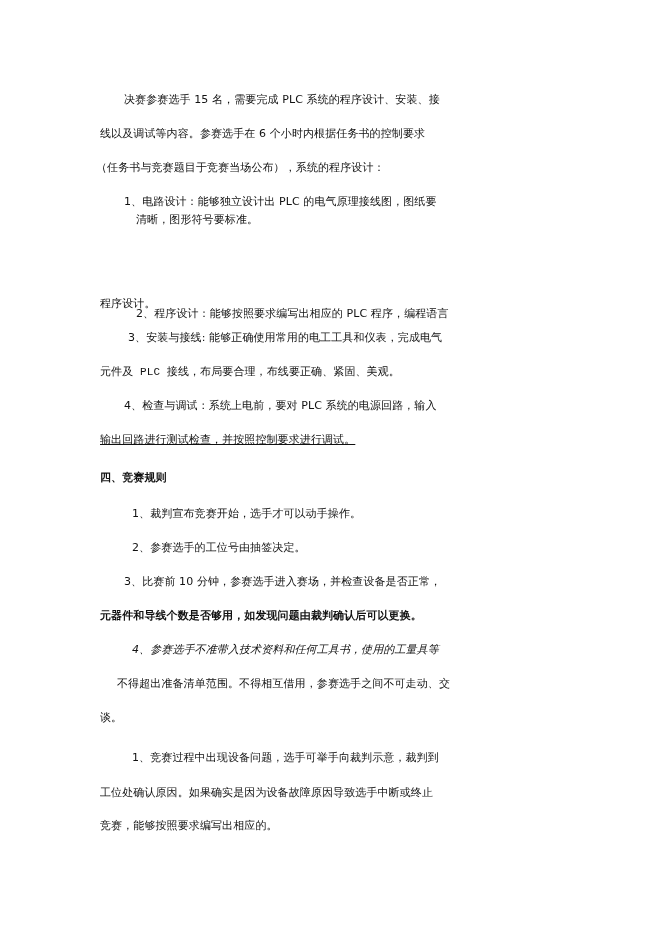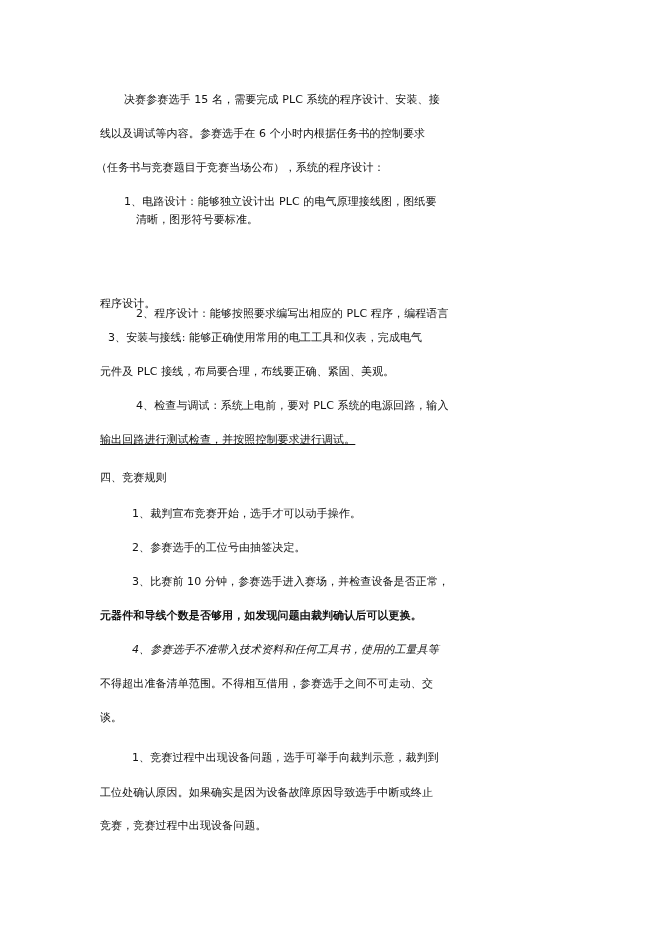--- a/index.html
+++ b/index.html
@@ -23,54 +23,54 @@
     }
     .line {
       position: absolute;
       left: 0;
       white-space: nowrap;
       font-size: 11px;
       line-height: 20px;
       letter-spacing: 0.1px;
     }
     .bold {
-      font-weight: normal;
+      font-weight: bold;
     }
   </style>
 </head>
 <body>
 
 <div class="page">
 
   <div class="line" style="top:2px; left:24px;">决赛参赛选手 15 名，需要完成 PLC 系统的程序设计、安装、接</div>
   <div class="line" style="top:36px;">线以及调试等内容。参赛选手在 6 个小时内根据任务书的控制要求</div>
   <div class="line" style="top:70px; left:-4px;">（任务书与竞赛题目于竞赛当场公布），系统的程序设计：</div>
 
   <div class="line" style="top:104px; left:24px;">1、电路设计：能够独立设计出 PLC 的电气原理接线图，图纸要</div>
   <div class="line" style="top:122px;margin-left:36px;">清晰，图形符号要标准。</div>
 
   <div class="line" style="top:172px; left:36px;margin-top:44px;">2、程序设计：能够按照要求编写出相应的 PLC 程序，编程语言</div>
   <div class="line" style="top:206px;">程序设计。</div>
 
-  <div class="line" style="top:240px; left:8px;">3、安装与接线: 能够正确使用常用的电工工具和仪表，完成电气</div>
-  <div class="line" style="top:274px;">元件及 PLC 接线，布局要合理，布线要正确、紧固、美观。</div>
+  <div class="line" style="top:240px; left:28px;">3、安装与接线: 能够正确使用常用的电工工具和仪表，完成电气</div>
+  <div class="line" style="top:274px;font-family:Liberation Mono, monospace;">元件及 PLC 接线，布局要合理，布线要正确、紧固、美观。</div>
 
-  <div class="line" style="top:308px; left:24px;margin-left:12px;">4、检查与调试：系统上电前，要对 PLC 系统的电源回路，输入</div>
+  <div class="line" style="top:308px; left:24px;">4、检查与调试：系统上电前，要对 PLC 系统的电源回路，输入</div>
   <div class="line" style="top:342px;text-decoration:underline;">输出回路进行测试检查，并按照控制要求进行调试。</div>
 
   <div class="line bold" style="top:380px;">四、竞赛规则</div>
 
   <div class="line" style="top:416px; left:32px;">1、裁判宣布竞赛开始，选手才可以动手操作。</div>
 
   <div class="line" style="top:450px; left:32px;">2、参赛选手的工位号由抽签决定。</div>
 
-  <div class="line" style="top:484px; left:32px;">3、比赛前 10 分钟，参赛选手进入赛场，并检查设备是否正常，</div>
+  <div class="line" style="top:484px; left:24px;">3、比赛前 10 分钟，参赛选手进入赛场，并检查设备是否正常，</div>
   <div class="line" style="top:518px;font-weight:bold;">元器件和导线个数是否够用，如发现问题由裁判确认后可以更换。</div>
 
   <div class="line" style="top:552px; left:32px;font-style:italic;">4、参赛选手不准带入技术资料和任何工具书，使用的工量具等</div>
-  <div class="line" style="top:586px;">不得超出准备清单范围。不得相互借用，参赛选手之间不可走动、交</div>
+  <div class="line" style="top:586px;margin-left:17px;">不得超出准备清单范围。不得相互借用，参赛选手之间不可走动、交</div>
   <div class="line" style="top:620px;">谈。</div>
 
   <div class="line" style="top:660px; left:32px;">1、竞赛过程中出现设备问题，选手可举手向裁判示意，裁判到</div>
   <div class="line" style="top:694px;font-family:Liberation Serif, serif;">工位处确认原因。如果确实是因为设备故障原因导致选手中断或终止</div>
-  <div class="line" style="top:728px;">竞赛，竞赛过程中出现设备问题。</div>
+  <div class="line" style="top:728px;">竞赛，能够按照要求编写出相应的。</div>
 
 </div>
 
 </body></html>

